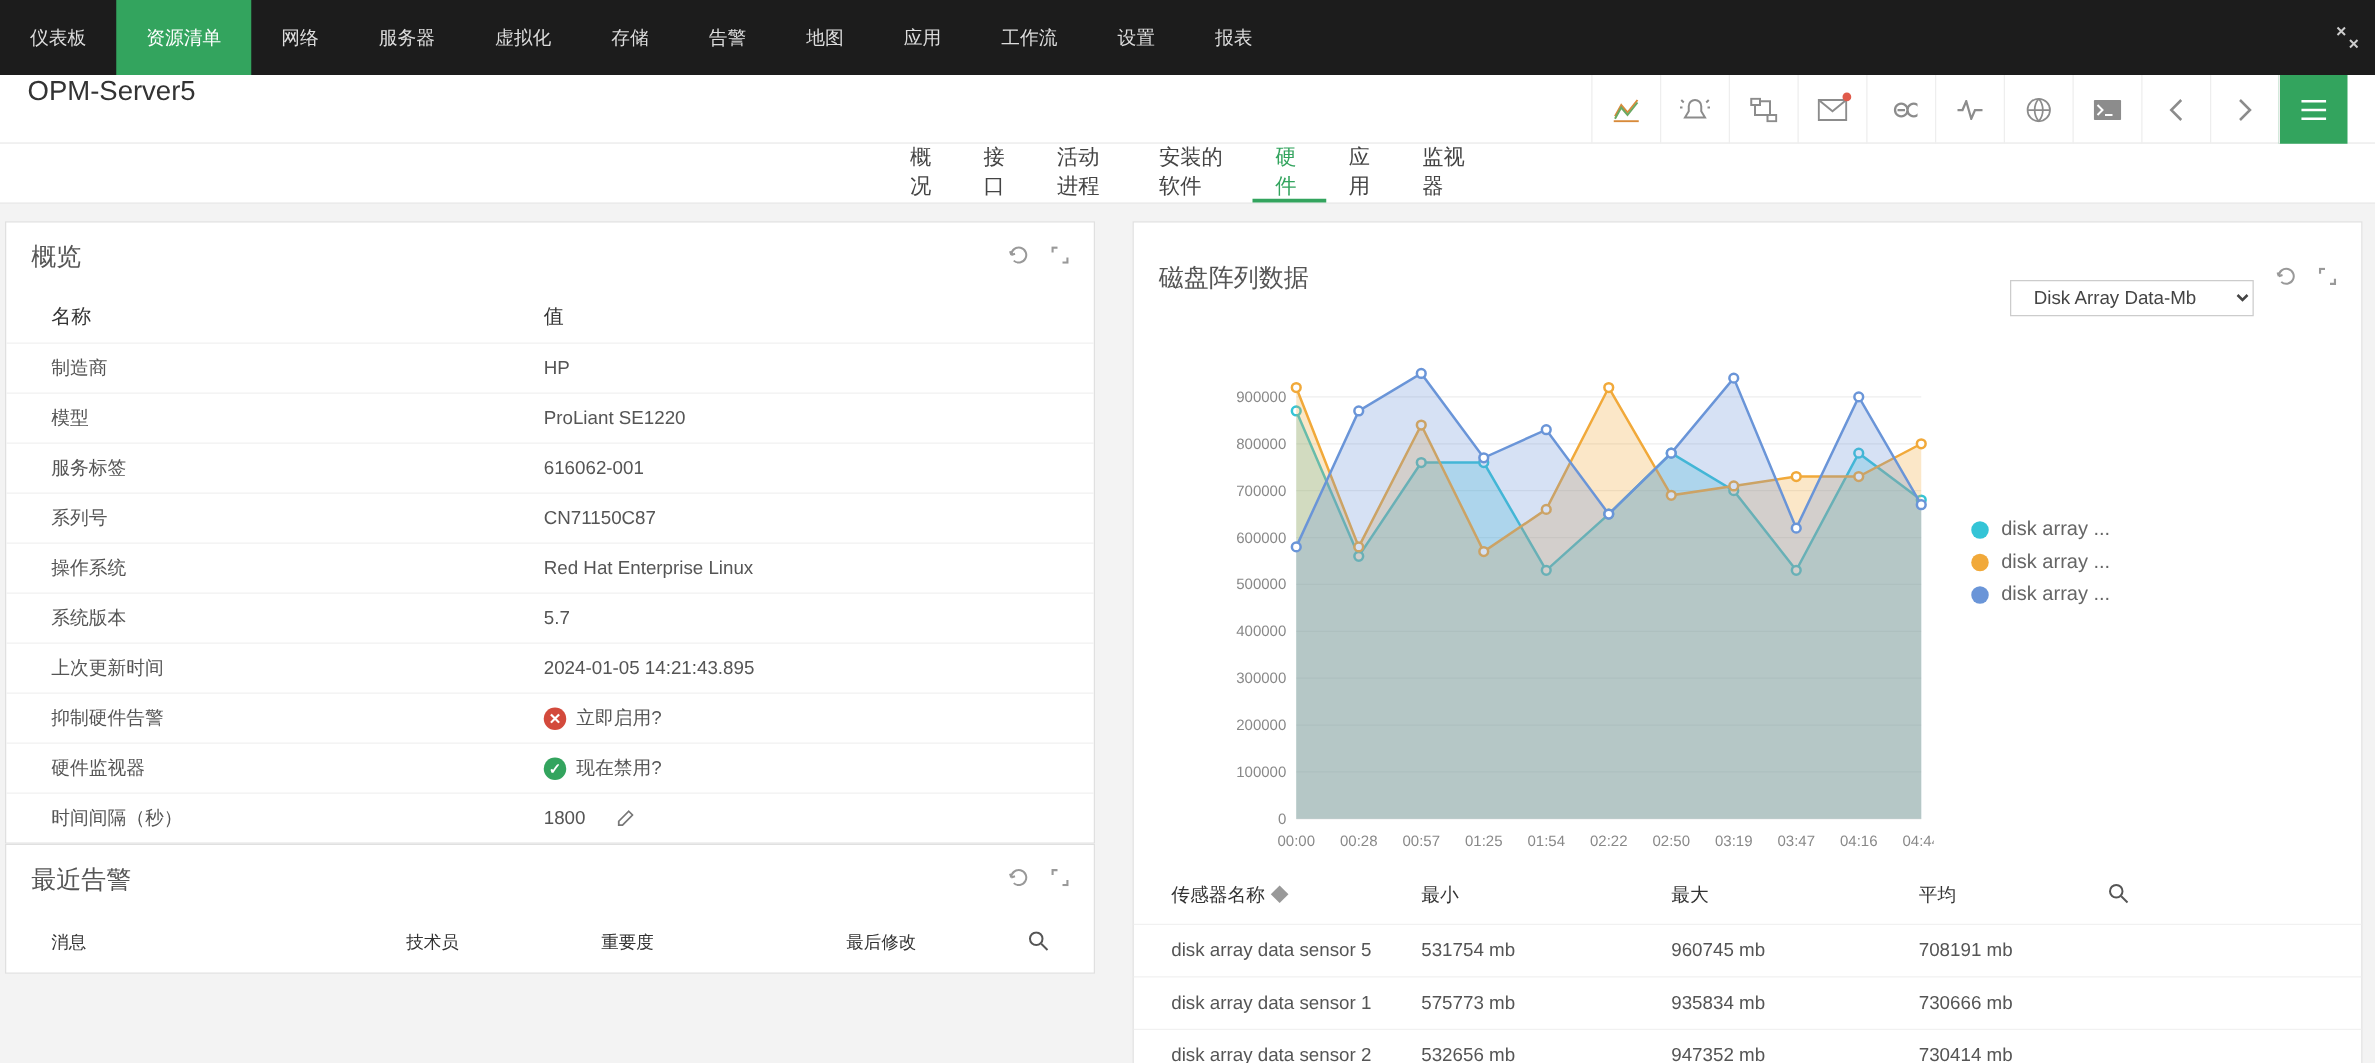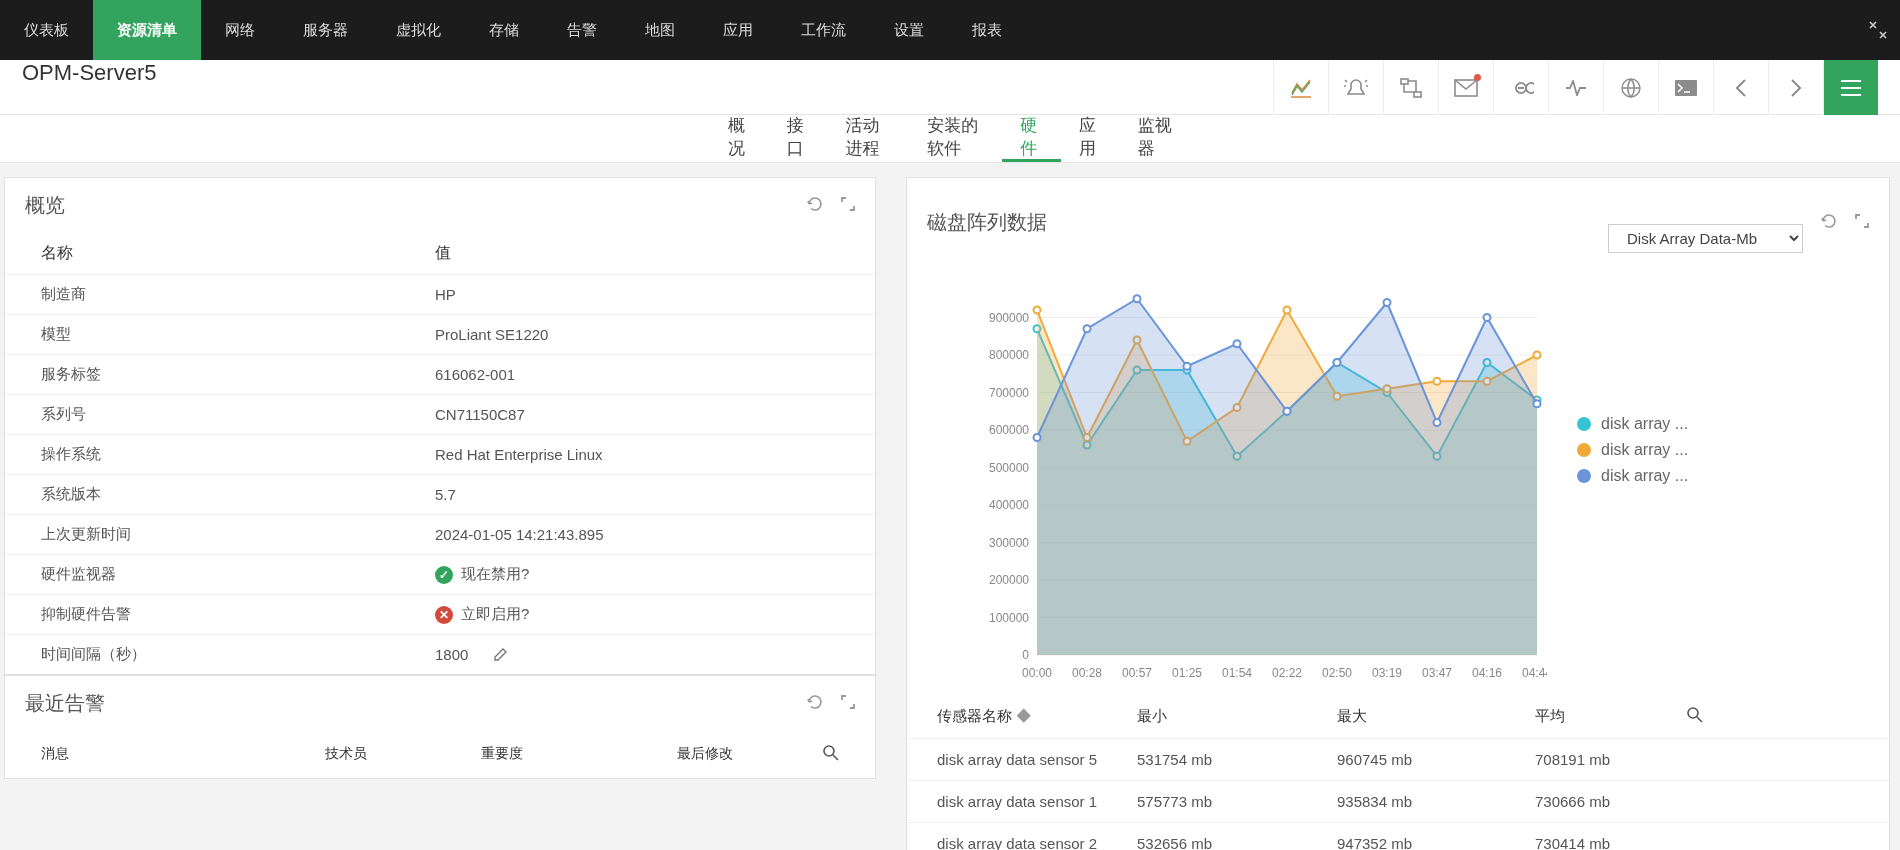--- a/index.html
+++ b/index.html
@@ -1,19 +1,19 @@
 <!DOCTYPE html>
 <html><head>
 <meta charset="utf-8">
 <style>
 * { margin: 0; padding: 0; box-sizing: border-box; }
 body { font-family: -apple-system, "Segoe UI", "PingFang SC", "Microsoft YaHei", sans-serif; background: #f3f3f3; color: #333; font-size: 14px; width: 1900px; }
 .topnav { background: #1c1c1c; height: 60px; display: flex; align-items: stretch; color: #fff; }
 .topnav .item { padding: 0 24px; display: flex; align-items: center; cursor: pointer; font-size: 15px; color: #ddd; }
-.topnav .item.active { background: #33a45e; color: #fff; font-weight: bold; }
+.topnav .item.active { background: #33a45e; color: #fff; }
 .topnav .spacer { flex: 1; }
 .topnav .icon-btn { width: 44px; display: flex; align-items: center; justify-content: center; cursor: pointer; color: #ccc; }
 .header { background: #fff; height: 55px; display: flex; align-items: flex-start; padding: 0 22px; border-bottom: 1px solid #e5e5e5; }
 .header .title { font-size: 22px; font-weight: 500; color: #333; }
 .header .spacer { flex: 1; }
 .header .tool { width: 55px; height: 55px; display: flex; align-items: center; justify-content: center; cursor: pointer; color: #8c8c8c; border-left: 1px solid #eee; }
 .header .burger { background: #33a45e; color: #fff; }
 .subtabs { background: #fff; height: 48px; display: flex; align-items: stretch; padding: 0 710px 0 710px; gap: 0; border-bottom: 1px solid #e5e5e5; justify-content: center; }
 .subtabs-wrap { display: flex; align-items: stretch; }
 .subtab { padding: 0 18px; display: flex; align-items: center; cursor: pointer; font-size: 17px; color: #444; border-bottom: 3px solid transparent; }
@@ -193,31 +193,31 @@
           <div class="kv-row">
             <div class="kv-key">系统版本</div>
             <div class="kv-val">5.7</div>
           </div>
           <div class="kv-row">
             <div class="kv-key">上次更新时间</div>
             <div class="kv-val">2024-01-05 14:21:43.895</div>
           </div>
         </div>
       <div class="kv-row">
+        <div class="kv-key">抑制硬件告警</div>
+        <div class="kv-val">
+            <span class="dot red">✕</span>
+            <a style="color:#555;text-decoration:none">立即启用?</a>
+          </div>
+      </div>
+      <div class="kv-row">
         <div class="kv-key">硬件监视器</div>
         <div class="kv-val">
             <span class="dot green">✓</span>
             <a style="color:#555;text-decoration:none">现在禁用?</a>
-          </div>
-      </div>
-      <div class="kv-row">
-        <div class="kv-key">抑制硬件告警</div>
-        <div class="kv-val">
-            <span class="dot red">✕</span>
-            <a style="color:#555;text-decoration:none">立即启用?</a>
           </div>
       </div>
       <div class="kv-row">
         <div class="kv-key">时间间隔（秒）</div>
         <div class="kv-val"><span>1800</span>&nbsp;&nbsp;<svg class="edit-icon" viewBox="0 0 14 14" fill="none" stroke="#777" stroke-width="1.4">
               <path d="M10 1 l3 3 L5 12 H2 V9 z"></path>
             </svg></div>
       </div>
     </div>
 

